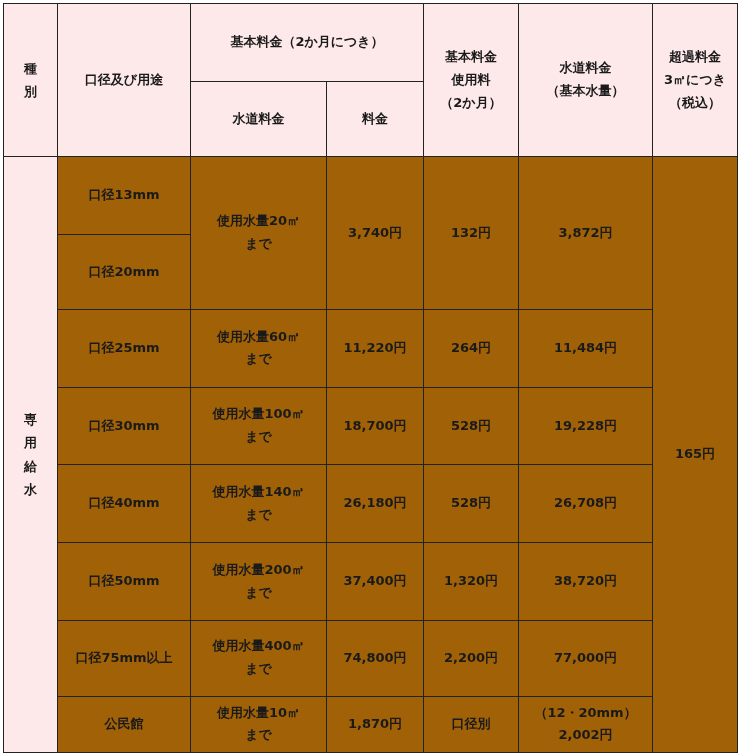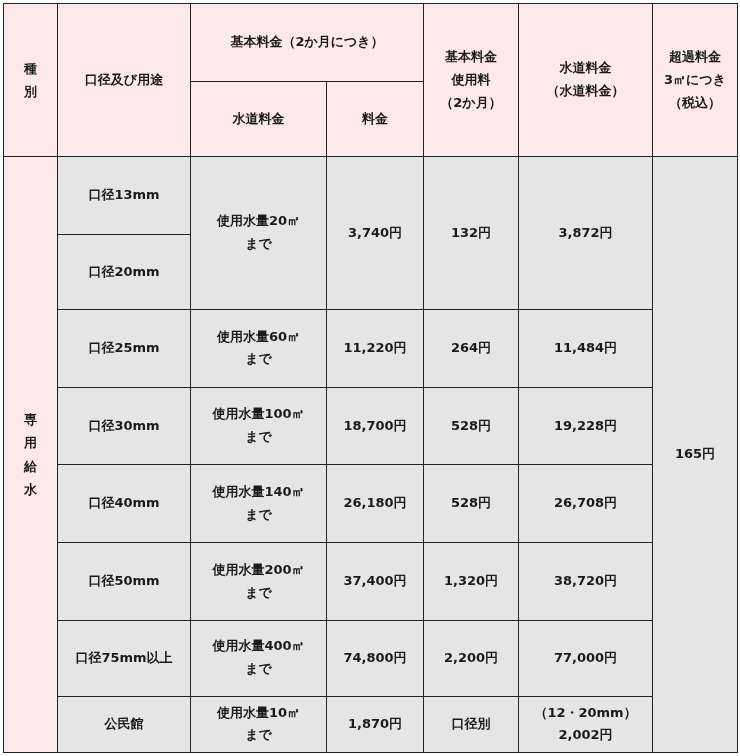--- a/index.html
+++ b/index.html
@@ -6,21 +6,21 @@
   body { width:740px; height:756px; position:relative; overflow:hidden;
          font-family: "DejaVu Sans", "Liberation Sans", sans-serif; color:#1a1a1a; }
   table.rates { position:absolute; left:3px; top:3px; border-collapse:collapse;
                 table-layout:fixed; width:734px; height:750px; }
   table.rates td, table.rates th {
     border:1.5px solid #222; text-align:center; vertical-align:middle;
     font-size:13px; font-weight:bold; line-height:1.75; padding:0 8px;
   }
   th { background:#fde9ea; }
   td.kind { background:#fde9ea; }
-  td { background:#e5e5e5; }
+  td { background:#a16207; }
   .vert span { display:block; line-height:1.8; }
   .two span { display:block; }
   td.excess { font-weight:bold; }
 </style>
 </head>
 <body>
 
 <table class="rates">
   <colgroup>
     <col style="width:54px">
@@ -39,21 +39,21 @@
     </th>
     <th rowspan="2">口径及び用途</th>
     <th colspan="2">基本料金（2か月につき）</th>
     <th rowspan="2" class="two">
       <span>基本料金</span>
       <span>使用料</span>
       <span>（2か月）</span>
     </th>
     <th rowspan="2" class="two">
       <span>水道料金</span>
-      <span>（水道料金）</span>
+      <span>（基本水量）</span>
     </th>
     <th rowspan="2" class="two">
       <span>超過料金</span>
       <span>3㎥につき</span>
       <span>（税込）</span>
     </th>
   </tr>
   <tr style="height:74px">
     <th>水道料金</th>
     <th>料金</th>

